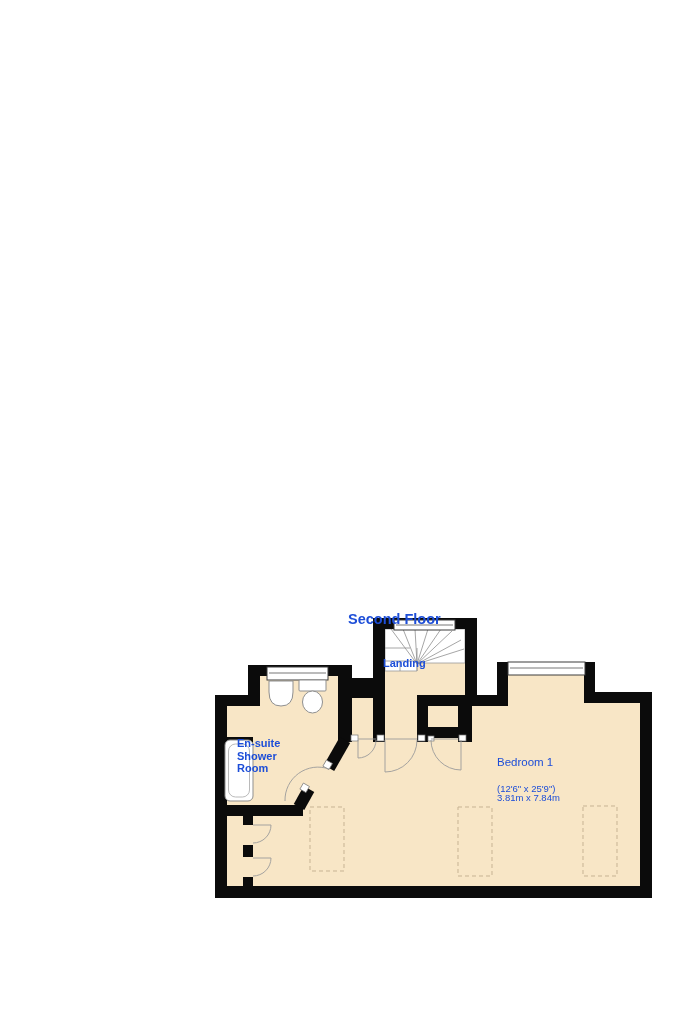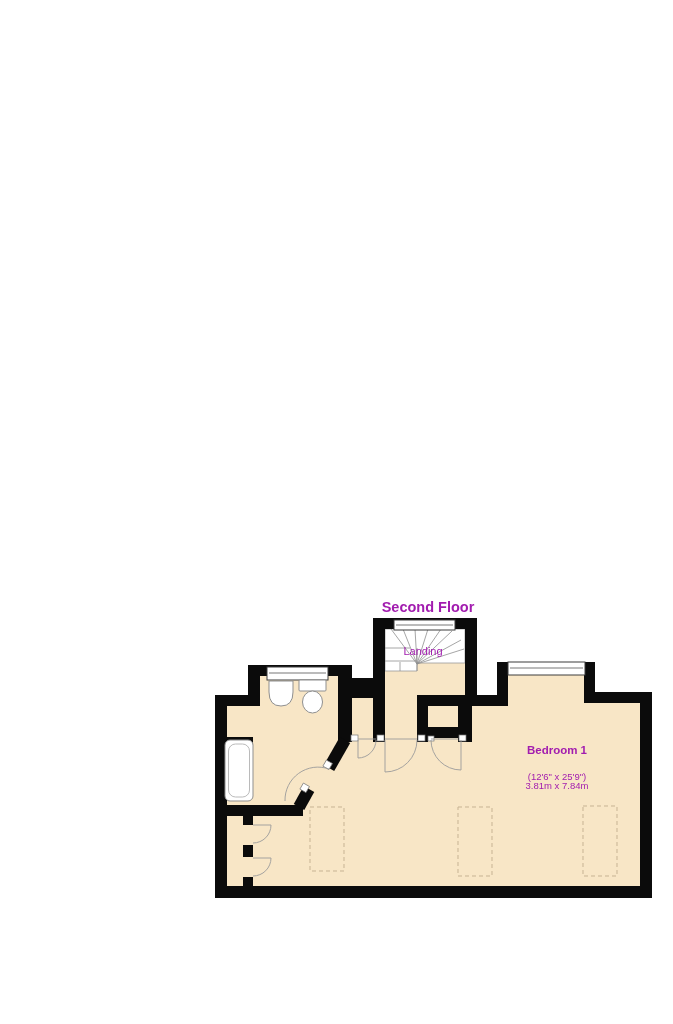--- a/index.html
+++ b/index.html
@@ -11,25 +11,25 @@
   .wallline{stroke:var(--wall,#0b0b0b);}
   .stair{fill:#fff;stroke:#9a9a9a;stroke-width:0.8;}
   .stairline{stroke:#8f8f8f;stroke-width:0.8;fill:none;}
   .win{fill:#fff;stroke:#3c3c3c;stroke-width:1;}
   .winline{stroke:#3c3c3c;stroke-width:0.7;}
   .fixture{fill:#fff;stroke:var(--fixture-outline,#8f8f8f);stroke-width:1;}
   .fixture2{fill:none;stroke:#a8a8a8;stroke-width:0.8;}
   .door{fill:none;stroke:#9b9b9b;stroke-width:0.9;}
   .cap{fill:#fff;stroke:#777;stroke-width:0.7;}
   .dashedrect{fill:none;stroke:var(--dashed-outline,#c7b393);stroke-width:1;stroke-dasharray:4 3;}
-  .lbl{position:absolute;color:#a21caf;text-align:center;white-space:pre;}
+  .lbl{position:absolute;color:#1d4ed8;text-align:left;white-space:pre;margin-top:12px;}
   .lbl-title{left:348px;top:599px;width:160px;font-size:14.5px;font-weight:700;}
-  .lbl-landing{left:383px;top:645px;width:80px;font-size:11px;font-weight:400;}
+  .lbl-landing{left:383px;top:645px;width:80px;font-size:11px;font-weight:700;}
   .lbl-ensuite{left:237px;top:725px;width:90px;font-size:11px;font-weight:700;line-height:12.5px;}
-  .lbl-bedroom{left:497px;top:744px;width:120px;font-size:11.5px;font-weight:700;}
+  .lbl-bedroom{left:497px;top:744px;width:120px;font-size:11.5px;font-weight:400;}
   .lbl-bedroom-m{left:497px;top:780px;width:120px;font-size:9.5px;font-weight:400;}
   .lbl-bedroom-i{left:497px;top:771px;width:120px;font-size:9.5px;font-weight:400;}
 </style>
 </head>
 <body>
 
 <div id="plan">
 
   <svg width="673" height="1024" viewBox="0 0 673 1024">
 
@@ -113,16 +113,17 @@
       <path class="door" d="M385,739 H417 M385,740 V772 M385,772 A32,32 0 0 0 417,740"></path>
       <path class="door" d="M431,739 H458 M461,740 V770 M461,770 A30,30 0 0 1 431,740"></path>
       <path class="door" d="M285,801 A33,33 0 0 1 329,769"></path>
       <path class="door" d="M253,825 H271 M271,825 A18,18 0 0 1 253,843"></path>
       <path class="door" d="M253,858 H271 M271,858 A18,18 0 0 1 253,876"></path>
     </g>
   </svg>
 
   <div class="lbl lbl-title">Second Floor</div>
   <div class="lbl lbl-landing">Landing</div>
+  <div class="lbl lbl-ensuite"><span>En-suite</span><br><span>Shower</span><br><span>Room</span></div>
   <div class="lbl lbl-bedroom">Bedroom 1</div>
   <div class="lbl lbl-bedroom-m">3.81m x 7.84m</div>
   <div class="lbl lbl-bedroom-i">(12'6" x 25'9")</div>
 </div>
 
 </body></html>

